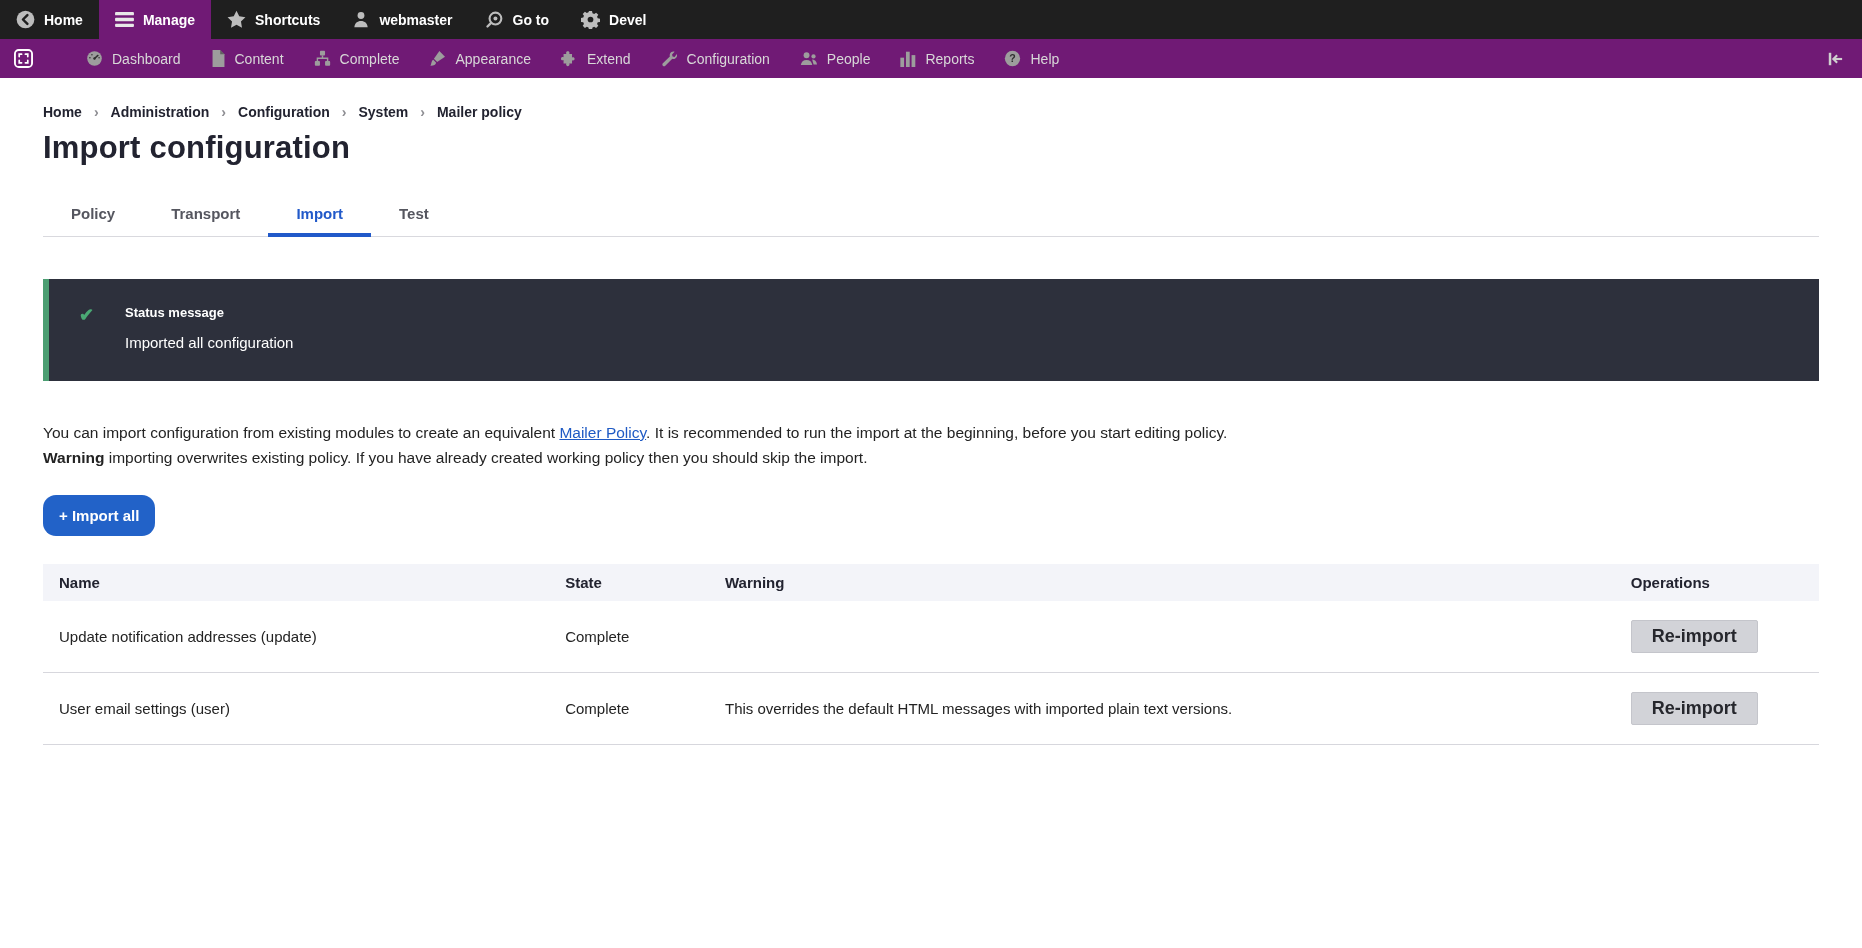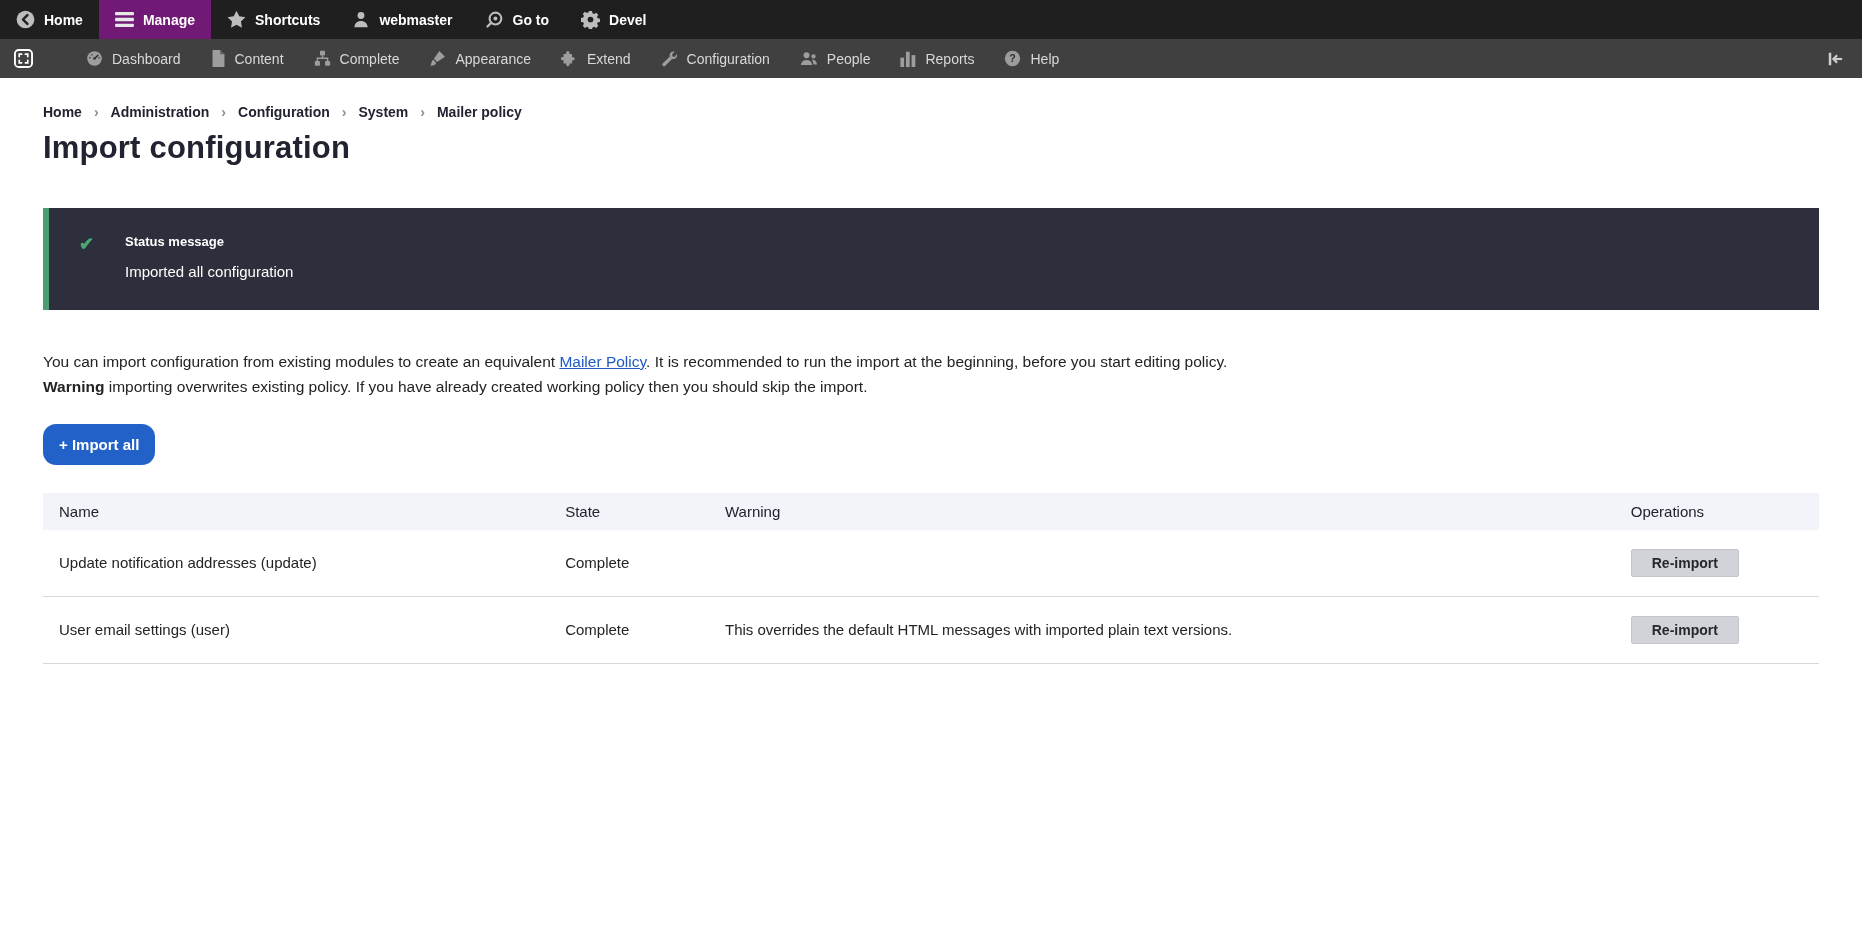--- a/index.html
+++ b/index.html
@@ -8,21 +8,21 @@
 
   
   .toolbar-top { height:39px; background:#1f1f1f; display:flex; align-items:stretch; }
   .tt-item { display:flex; align-items:center; gap:9px; padding:0 16px; color:#fff;
              font-size:14px; font-weight:bold; cursor:pointer; }
   .tt-item.active { background:#701a75; }
   .tt-item .ic { display:flex; align-items:center; color:#bdbdbd; }
   .tt-item svg { display:block; }
 
   
-  .toolbar-admin { height:39px; background:#404040; display:flex; align-items:stretch; position:relative; }
+  .toolbar-admin { height:39px; background:#701a75; display:flex; align-items:stretch; position:relative; }
   .ta-item { display:flex; align-items:center; gap:9px; padding:0 15px; color:#d8d8d8;
              font-size:14px; cursor:pointer; }
   .ta-item .ic { display:flex; align-items:center; color:#9d9d9d; }
   .ta-escape { padding:0 14px; display:flex; align-items:center; margin-right:24px; cursor:pointer; }
   .ta-collapse { position:absolute; right:10px; top:0; height:100%; display:flex; align-items:center;
                  padding:0 8px; color:#cfcfcf; cursor:pointer; }
 
   
   .main { padding:0 43px; }
   .breadcrumb { margin-top:26px; display:flex; align-items:center; font-size:14px; font-weight:bold; color:#222330; }
@@ -50,26 +50,26 @@
   .intro a { color:#1f5ac4; text-decoration:underline; cursor:pointer; }
   .intro .b { font-weight:bold; }
 
   
   .btn-primary { display:inline-block; margin-top:24px; background:#2262c8; color:#fff;
                  font-size:15px; font-weight:bold; font-family:inherit; border:none;
                  border-radius:13px; padding:12px 16px; cursor:pointer; }
 
   
   table.import-table { width:100%; border-collapse:collapse; margin-top:28px; }
-  .import-table th { background:#f3f4f9; text-align:left; font-size:15px; font-weight:normal;
+  .import-table th { background:#f3f4f9; text-align:left; font-size:15px; font-weight:bold;
                      color:#222330; padding:10px 16px; }
   .import-table td { font-size:15px; color:#232323; padding:19px 16px;
                      border-bottom:1px solid #d7d7dd; }
   .btn-small { display:inline-block; background:#d2d3d8; border:1px solid #c4c5cb; border-radius:2px;
-               color:#26272d; font-size:14px; font-weight:bold; font-family:inherit;
+               color:#26272d; font-size:18px; font-weight:bold; font-family:inherit;
                padding:5px 20px; cursor:pointer; }
 </style>
 </head>
 <body>
 
 <div class="toolbar-top">
   <div class="tt-item">
     <span class="ic">
       <svg width="19" height="19" viewBox="0 0 20 20">
           <circle cx="10" cy="10" r="9.3" fill="currentColor"></circle>
@@ -235,20 +235,26 @@
   <nav class="breadcrumb">
     <span class="crumb">Home</span>
     <span class="crumb">Administration</span>
     <span class="crumb">Configuration</span>
     <span class="crumb">System</span>
     <span class="crumb">Mailer policy</span>
   </nav>
 
   <h1 class="page-title">Import configuration</h1>
 
+  <div class="tabs">
+    <div class="tab">Policy</div>
+    <div class="tab">Transport</div>
+    <div class="tab active">Import</div>
+    <div class="tab">Test</div>
+  </div>
 
   <div class="status-box">
     <div class="status-check">✔</div>
     <div>
       <div class="status-title">Status message</div>
       <div class="status-body">Imported all configuration</div>
     </div>
   </div>
 
   <div class="intro">

